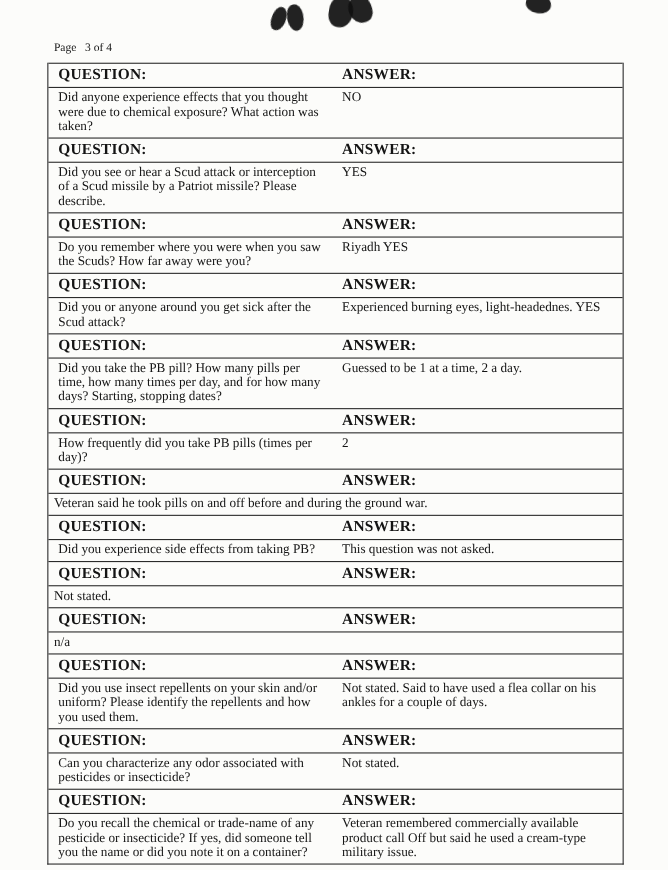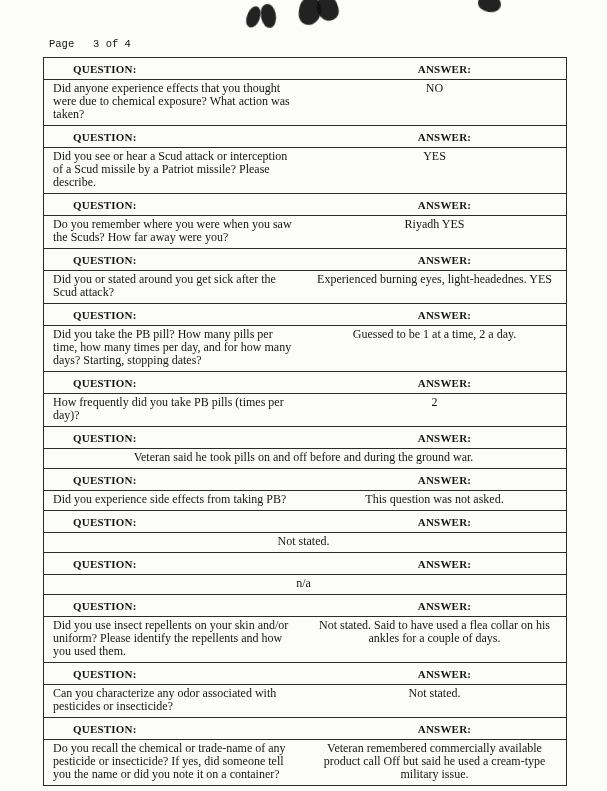--- a/index.html
+++ b/index.html
@@ -29,21 +29,20 @@
   .art4 { left: 317px; top: -4px; width: 21px; height: 25px; border-radius: 52% 48% 45% 58%; transform: rotate(-19deg); }
   .art5 { left: 478px; top: -5px; width: 23px; height: 17px; border-radius: 50% 55% 48% 52%; transform: rotate(7deg); }
 
   
   .page-num {
     position: absolute;
     left: 49px;
     top: 38px;
     font-size: 10.5px;
     white-space: pre;
-    font-family: Liberation Mono, monospace;
   }
 
   
   .qa-table {
     position: absolute;
     left: 43px;
     top: 57px;
     width: 524px;
     box-sizing: border-box;
     border-left: 1px solid #2b2b2b;
@@ -66,27 +65,25 @@
     box-sizing: border-box;
     padding-left: 9px;
     padding-right: 12px;
     flex: none;
   }
   .acol {
     flex: 1;
     box-sizing: border-box;
     padding-left: 5px;
     padding-right: 8px;
-    text-align: center;
   }
   .lbl {
     font-weight: 700;
-    font-size: 11px;
+    font-size: 14px;
     letter-spacing: 0.2px;
-    margin-left: 20px;
   }
   .qtext, .atext {
     font-size: 12px;
     line-height: 13px;
   }
 </style>
 </head>
 <body>
 
 <div class="scan-page">
@@ -150,21 +147,21 @@
   <div class="qa-block">
     <div class="hdr-row">
       <div class="qcol">
         <span class="lbl">QUESTION:</span>
       </div>
       <div class="acol">
         <span class="lbl">ANSWER:</span>
       </div>
     </div>
     <div class="body-row">
-      <div class="qcol qtext">Did you or stated around you get sick after the Scud attack?</div>
+      <div class="qcol qtext">Did you or anyone around you get sick after the Scud attack?</div>
       <div class="acol atext">Experienced burning eyes, light-headednes. YES</div>
     </div>
   </div>
 
   <div class="qa-block">
     <div class="hdr-row">
       <div class="qcol">
         <span class="lbl">QUESTION:</span>
       </div>
       <div class="acol">

